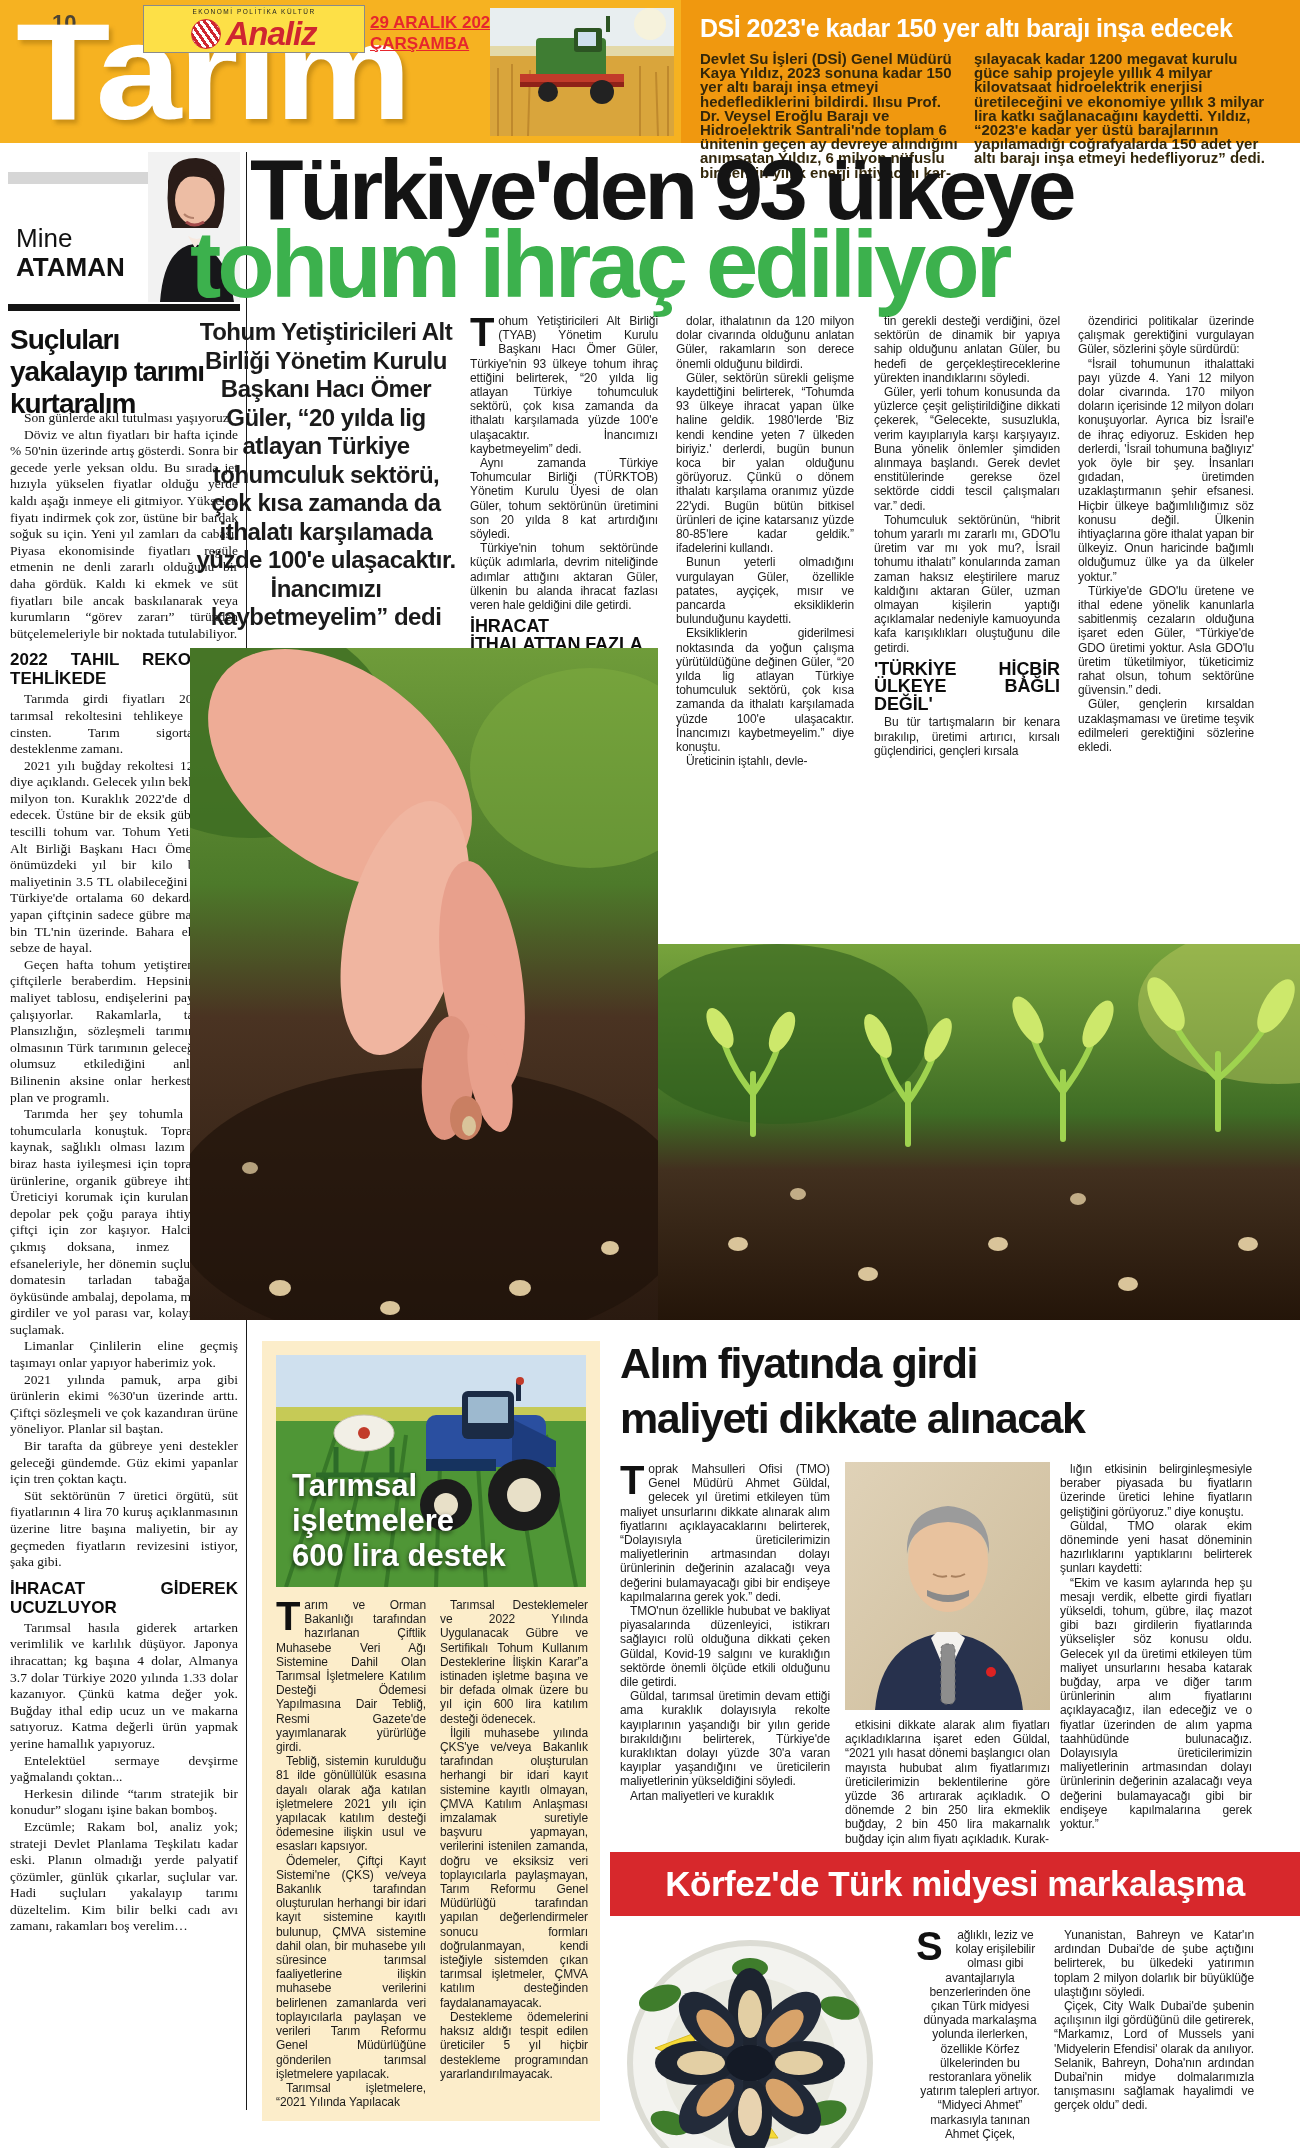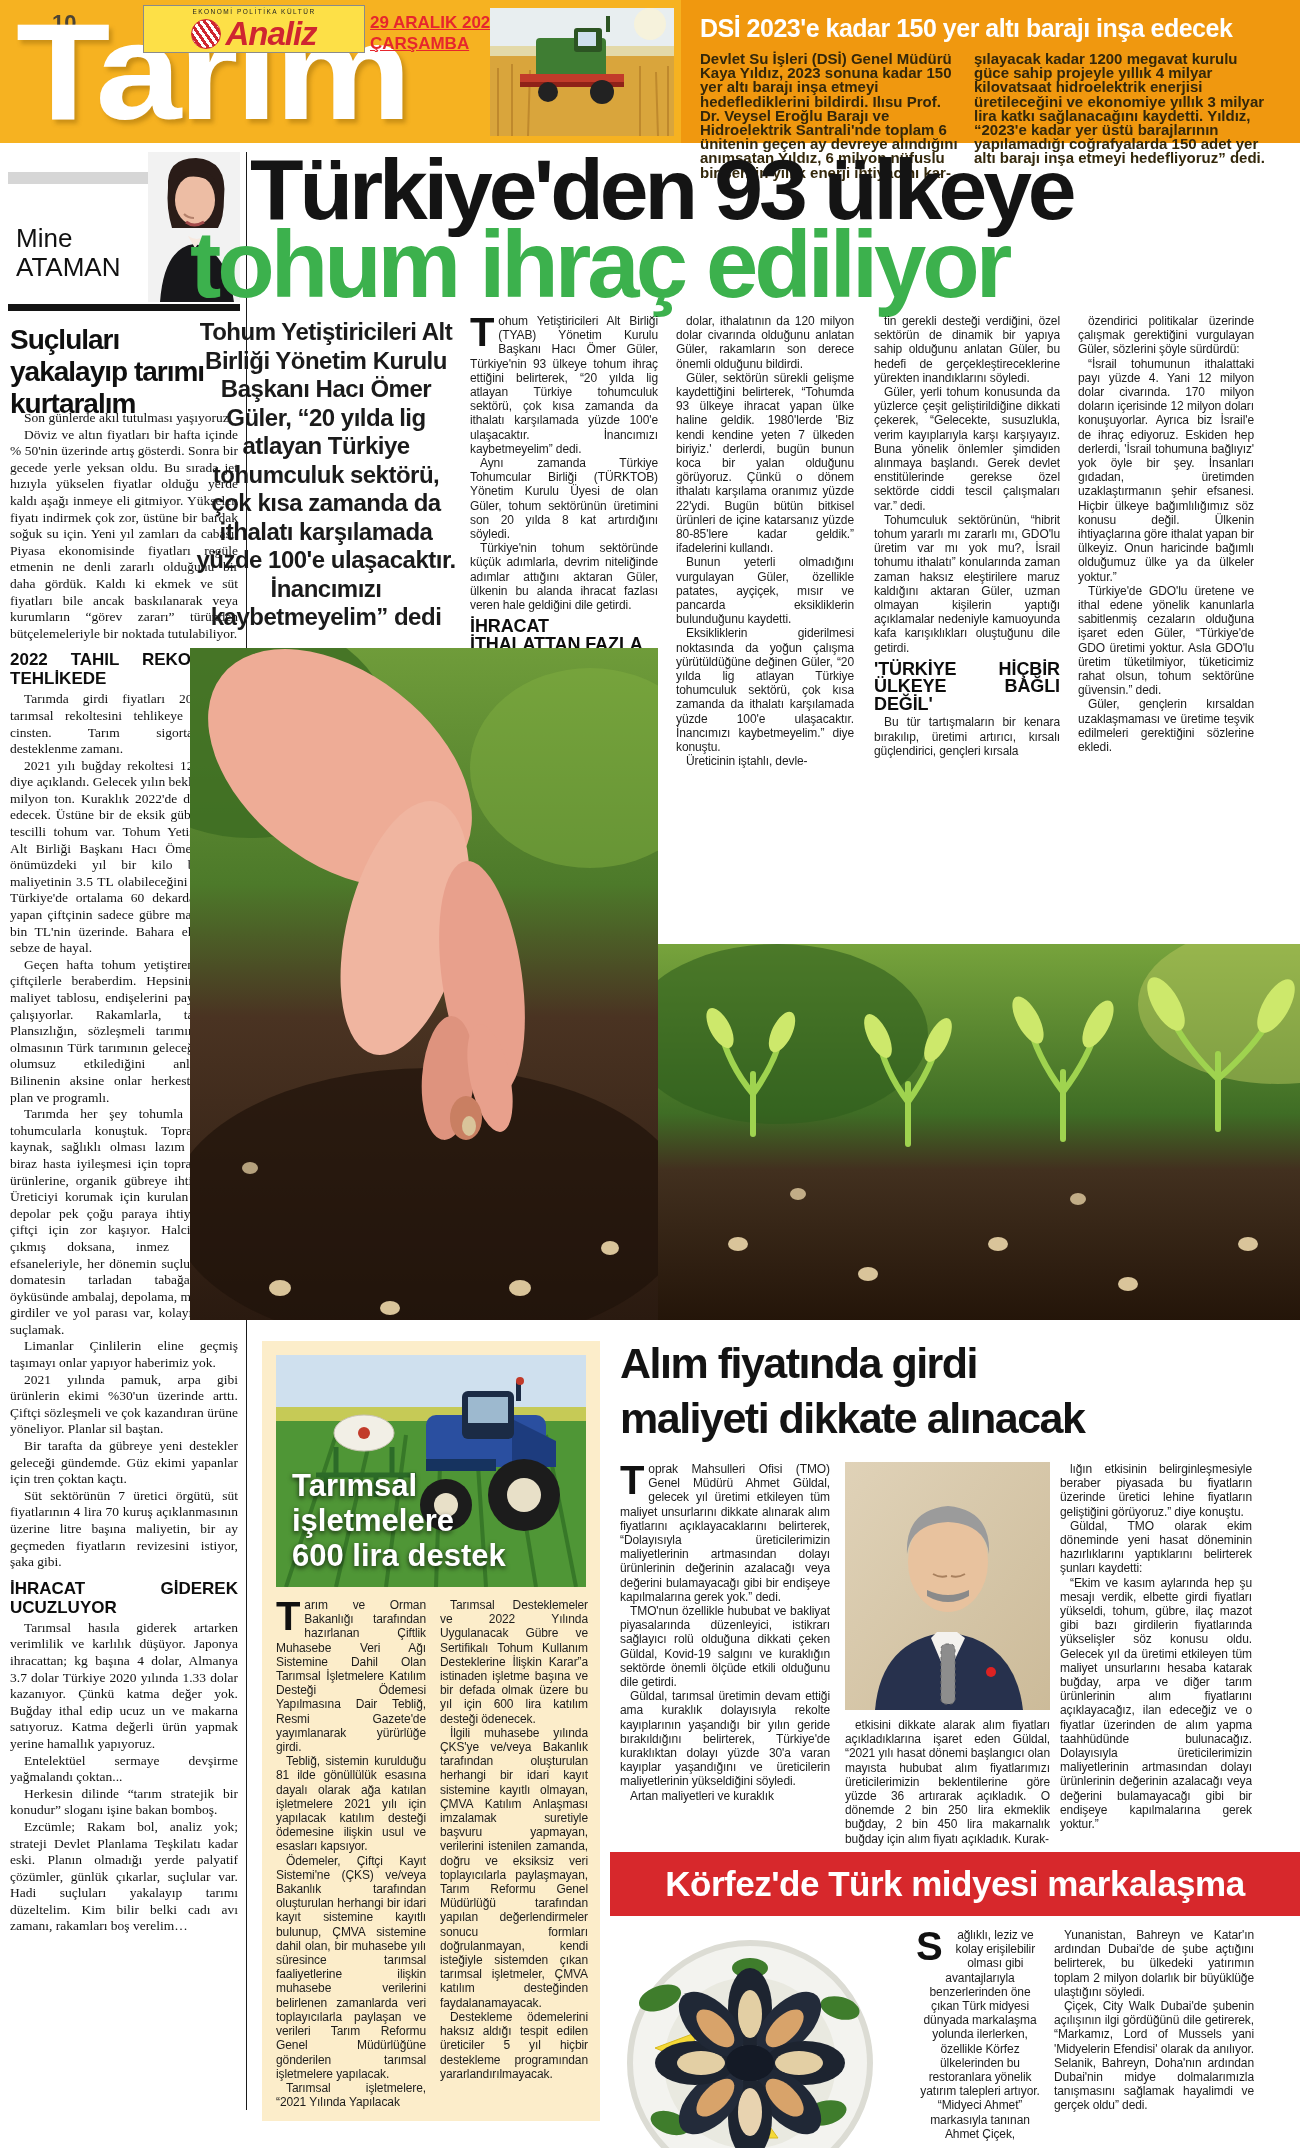--- a/index.html
+++ b/index.html
@@ -24,21 +24,21 @@
   #dsi-headline{left:700px;top:14px;width:592px;font-size:25px;font-weight:bold;color:#ffffff;letter-spacing:-0.5px;}
   #dsi-cols{left:700px;top:52px;width:572px;display:flex;gap:16px;}
   .dsi-col{font-size:15px;line-height:14.2px;font-weight:bold;color:#33270a;text-align:left;}
   #dsi-col1{width:258px;} #dsi-col2{width:298px;}
 
   
   #columnist{left:8px;top:152px;width:238px;height:1958px;border-right:1px solid #1a1a1a;}
   #columnist-graybar{left:0;top:20px;width:170px;height:12px;background:#d6d6d6;}
   #columnist-photo{left:140px;top:0;width:92px;height:150px;}
   #columnist-name{left:8px;top:72px;font-size:26px;line-height:29px;color:#111;}
-  #columnist-name .last{font-weight:normal;}
+  #columnist-name .last{font-weight:bold;}
   #columnist-rule{left:0;top:152px;width:232px;height:7px;background:#141414;}
   #columnist-title{left:2px;top:172px;width:230px;font-size:28px;line-height:32px;font-weight:bold;color:#101010;letter-spacing:-1px;}
   #columnist-body{left:2px;top:258px;width:228px;height:1690px;overflow:hidden;
       font-family:"Liberation Serif",serif;font-size:13.5px;line-height:16.6px;text-align:justify;color:#121212;}
   #columnist-body p.para{margin:0;text-indent:14px;}
   #columnist-body h4.subhead{font-family:"Liberation Sans",sans-serif;font-size:17px;line-height:19px;
       margin:8px 0 3px 0;color:#0d0d0d;}
 
   
   #seed-headline-1{left:250px;top:146px;font-size:86px;line-height:86px;font-weight:bold;color:#141414;

